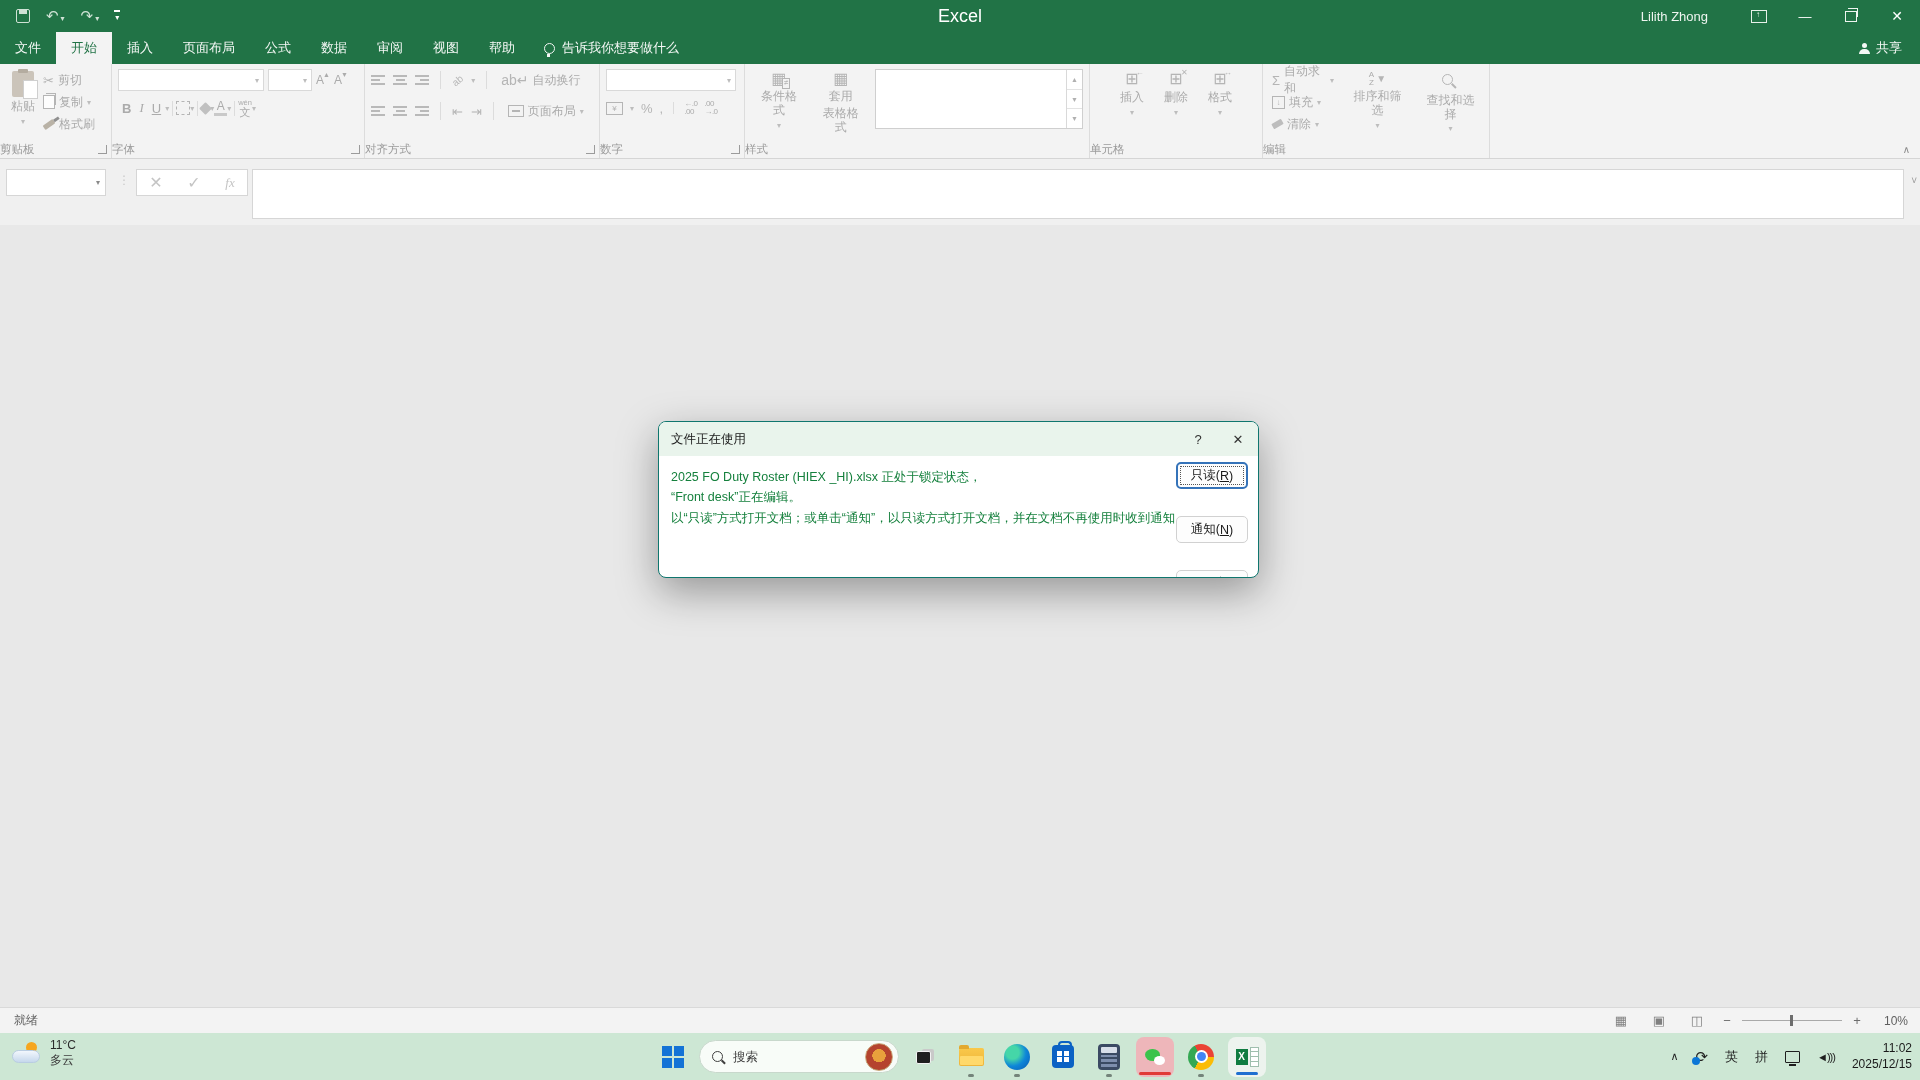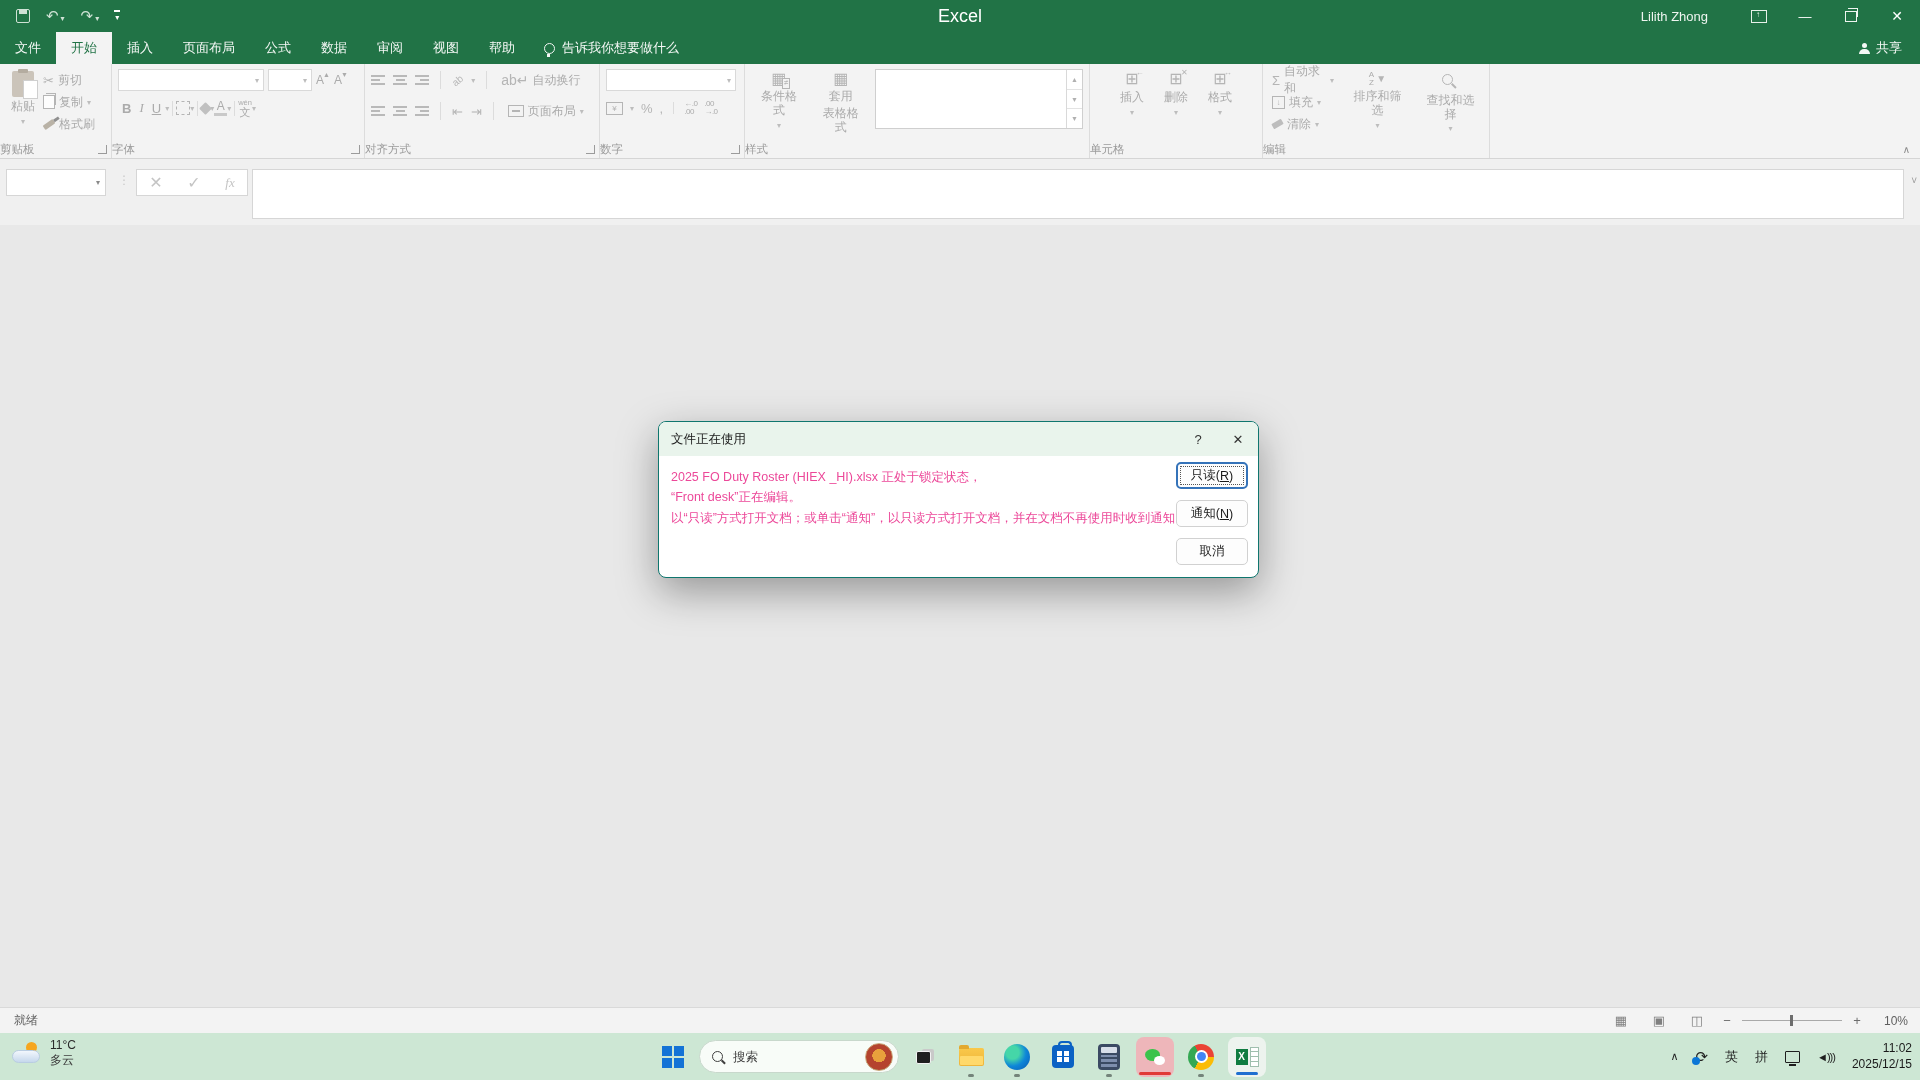--- a/index.html
+++ b/index.html
@@ -175,22 +175,22 @@
   .net{width:13px;height:10px;border:1.3px solid #1f1f1f;border-radius:1px;position:relative}
   .net:after{content:"";position:absolute;bottom:-4px;left:3px;right:3px;height:1.3px;background:#1f1f1f}
   .spk{font-size:11px;letter-spacing:-1px}
   .clock{text-align:right;font-size:12px;line-height:1.3;color:#1a1a1a}
   
   .dialog{position:absolute;left:658px;top:421px;width:599px;height:155px;background:#fff;border:1px solid #0f766e;
           border-radius:8px;box-shadow:0 14px 40px rgba(0,0,0,.35);overflow:hidden;z-index:50}
   .dlg-title{height:34px;background:#e9f4ec;display:flex;align-items:center;padding-left:12px;font-size:12.5px;color:#1a1a1a}
   .dlg-tbtns{margin-left:auto;display:flex}
   .dlg-tbtn{width:40px;height:34px;display:flex;align-items:center;justify-content:center;font-size:13px;color:#333}
-  .dlg-body{position:relative;padding:11px 12px 0;font-size:12.5px;color:#ec4899;line-height:1.62;white-space:nowrap}
-  .dlg-btns{position:absolute;right:10px;top:40px;display:flex;flex-direction:column;gap:11px;z-index:2}
+  .dlg-body{position:relative;padding:11px 12px 0;font-size:12.5px;color:#15803d;line-height:1.62;white-space:nowrap}
+  .dlg-btns{position:absolute;right:10px;top:40px;display:flex;flex-direction:column;gap:27px;z-index:2}
   .dbtn{width:72px;height:27px;background:#fdfdfd;border:1px solid #d1d1d1;border-radius:5px;font-size:12.5px;color:#1a1a1a;
         display:flex;align-items:center;justify-content:center;box-sizing:border-box;font-family:"Liberation Sans",sans-serif}
   .dbtn.focused{border:2px solid #3573b9;outline:1px dotted #555;outline-offset:-5px}
   .key{text-decoration:underline}
 </style>
 </head>
 <body>
 
 <div class="titlebar">
   <div class="qat">

